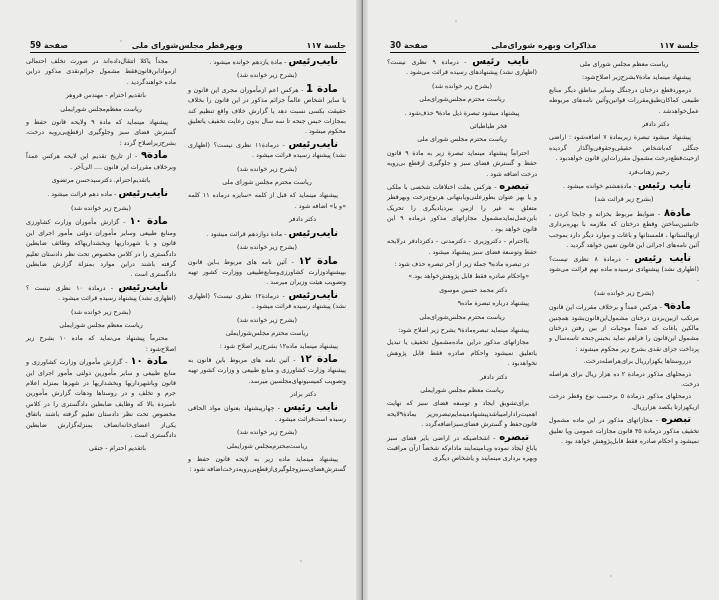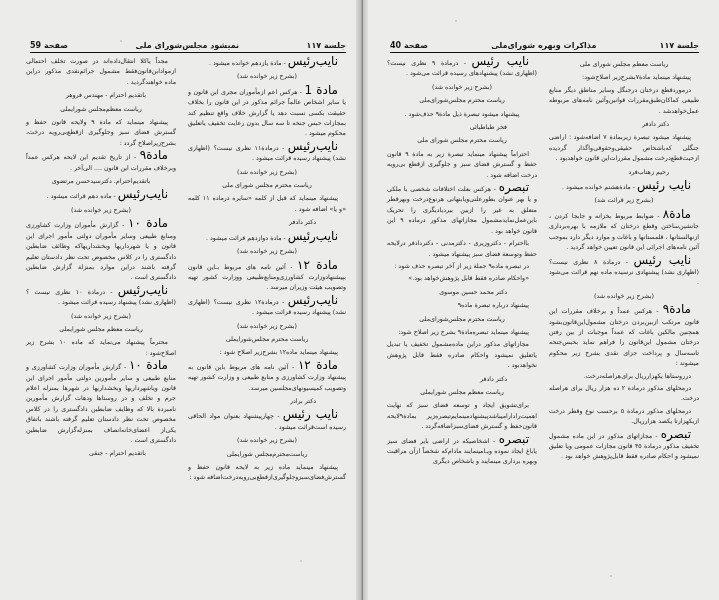--- a/index.html
+++ b/index.html
@@ -26,36 +26,36 @@
   }
   .page.left .header { left:30px; right:10px; }
   .page.right .header { left:22px; right:20px; }
   .col {
     position:absolute; top:56px; direction:rtl; text-align:justify;
     font-size:6.3px; line-height:10.4px; color:#222;
   }
   .col p { margin:0 0 2px 0; text-indent:8px; }
   .col .c { text-align:center; text-indent:0; margin:3px 0 3px 0; }
   .col .sig { text-indent:0; padding-right:30px; margin:3px 0; }
-  .col b { font-weight:normal; font-size:12px; color:#000; }
+  .col b { font-weight:bold; font-size:10px; color:#000; }
   .page.left .col.c1 { right:10px; width:158px; }
   .page.left .col.c2 { right:180px; width:150px; }
   .page.right .col.c1 { right:20px; width:150px; }
   .page.right .col.c2 { right:182px; width:150px; }
   .speck { position:absolute; width:2px; height:2px; background:#9a9a9a; border-radius:1px; opacity:.5; }
 </style>
 </head>
 <body>
 
 <div class="spread">
 
   <div class="page left">
     <div class="header">
       <span>جلسة ١١٧</span>
-      <span>نمیشود مجلس‌شورای ملی</span>
+      <span>وبهرقطر مجلس‌شورای ملی</span>
       <span>صفحة 59</span>
     </div>
     <div class="col c1">
         <p class=""><b>نایب‌رئیس</b><span> - مادة یازدهم خوانده میشود .</span></p>
         <p class="c"><span>(بشرح زیر خوانده شد)</span></p>
         <p class=""><b>مادة 1</b><span> - هرکس اعم ازمأموران مجری این قانون و یا سایر اشخاص عالماً جرائم مذکور در این قانون را بخلاف حقیقت بکسی نسبت دهد یا گزارش خلاف واقع تنظیم کند بمجازات حبس جنحه تا سه سال بدون رعایت تخفیف یاتعلیق محکوم میشود .</span></p>
         <p class=""><b>نایب‌رئیس</b><span> - درمادة۱۱ نظری نیست؟ (اظهاری نشد) پیشنهاد رسیده قرائت میشود .</span></p>
         <p class="c"><span>(بشرح زیر خوانده شد)</span></p>
         <p class="c"><span>ریاست محترم مجلس شورای ملی</span></p>
         <p class=""><span>پیشنهاد مینماید که قبل از کلمه «سایره درماده ۱۱ کلمه «و یا» اضافه شود .</span></p>
@@ -92,21 +92,21 @@
         <p class="sig"><span>باتقدیم احترام - جنقی</span></p>
       </div>
   </div>
 
   <div class="gutter"></div>
 
   <div class="page right">
     <div class="header">
       <span>جلسة ١١٧</span>
       <span>مذاکرات وبهره شورای‌ملی</span>
-      <span>صفحة 40</span>
+      <span>صفحة 30</span>
     </div>
     <div class="col c1">
         <p class="c"><span>ریاست معظم مجلس شورای ملی</span></p>
         <p class=""><span>پیشنهاد مینماید مادة۷بشرح‌زیر اصلاح‌شود:</span></p>
         <p class=""><span>درموردقطع درختان درجنگل وسایر مناطق دیگر منابع طبیعی کماکان‌طبق‌مقررات قوانین‌وآئین نامه‌های مربوطه عمل‌خواهدشد .</span></p>
         <p class="sig"><span>دکتر دادفر</span></p>
         <p class=""><span>پیشنهاد میشود تبصرة زیربمادة ۷ اضافه‌شود : اراضی جنگلی که‌باشخاص حقیقی‌وحقوقی‌واگذار گردیده ازحیث‌قطع‌درخت مشمول مقررات‌این قانون خواهدبود .</span></p>
         <p class="sig"><span>رحیم زهتاب‌فرد</span></p>
         <p class=""><b>نایب رئیس</b><span> - مادةهشتم خوانده میشود .</span></p>
         <p class="c"><span>(بشرح زیر قرائت شد)</span></p>

